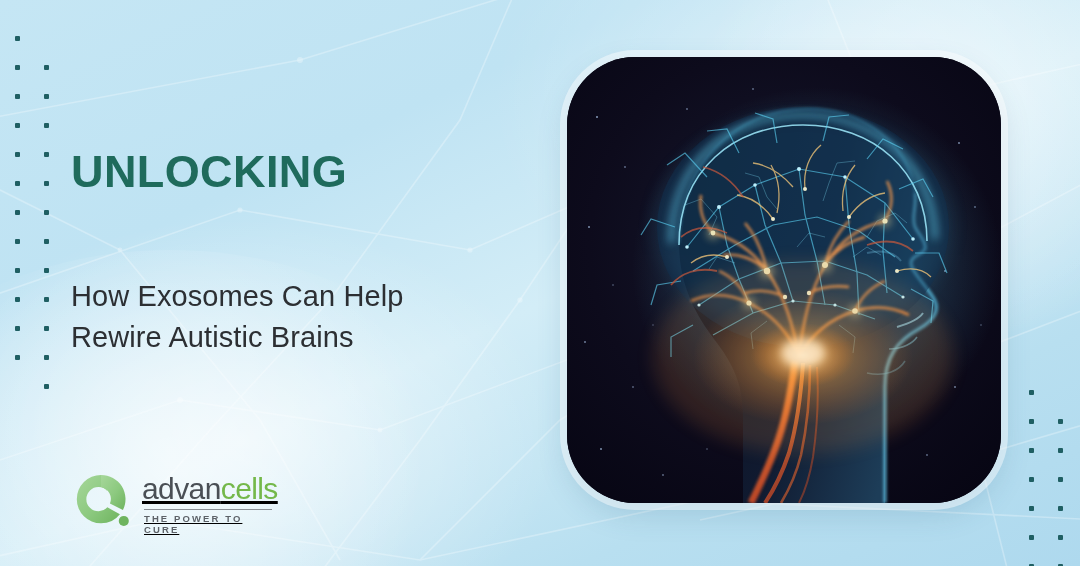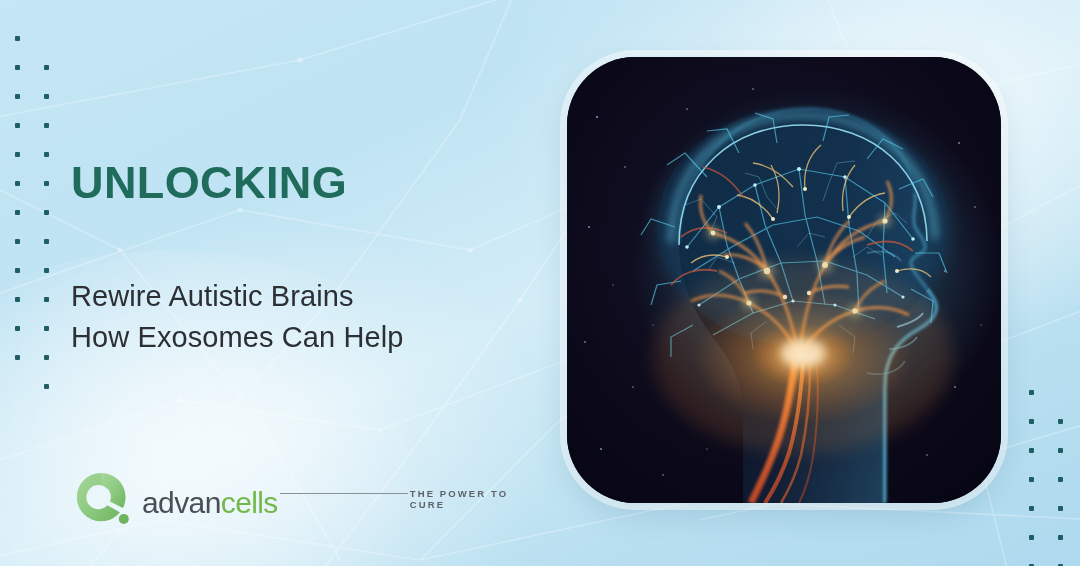--- a/index.html
+++ b/index.html
@@ -69,21 +69,21 @@
   .content {
     position: absolute;
     left: 71px;
     top: 0;
     width: 470px;
     height: 100%;
   }
 
   .headline {
     position: absolute;
-    top: 157px;
+    top: 146px;
     left: 0;
     color: #1f6b5c;
     font-size: 45px;
     line-height: 1.16;
     font-weight: 700;
     letter-spacing: 0.4px;
     text-transform: uppercase;
     white-space: nowrap;
   }
   .headline .line { display: block; }
@@ -103,21 +103,21 @@
   
   .logo {
     position: absolute;
     left: 0;
     top: 470px;
     display: flex;
     align-items: center;
     gap: 9px;
   }
   .logo-mark { width: 62px; height: 62px; display: block; flex: none; }
-  .logo-text { display: flex; flex-direction: row; padding-top: 4px; }
+  .logo-text { display: flex; flex-direction: column; padding-top: 4px; text-decoration: underline; }
   .logo-word {
     font-size: 30px;
     letter-spacing: -0.6px;
     line-height: 1;
     font-weight: 400;
   }
   .logo-word .advan { color: #4a4f55; }
   .logo-word .cells { color: #74b84a; }
   .logo-rule {
     height: 1px;
@@ -231,22 +231,22 @@
 
   </div>
 
   <div class="content">
 
     <h1 class="headline">
       <span class="line">Unlocking</span>
     </h1>
 
     <h2 class="subhead">
+      <span class="line">How Exosomes Can Help</span>
       <span class="line">Rewire Autistic Brains</span>
-      <span class="line">How Exosomes Can Help</span>
     </h2>
 
     <div class="logo">
       <svg class="logo-mark" viewBox="0 0 64 64" aria-hidden="true">
         <defs>
           <linearGradient id="lg" x1="0" y1="0" x2="1" y2="1">
             <stop offset="0%" stop-color="#a6d79a"></stop>
             <stop offset="55%" stop-color="#8cc97f"></stop>
             <stop offset="100%" stop-color="#6fb45f"></stop>
           </linearGradient>

